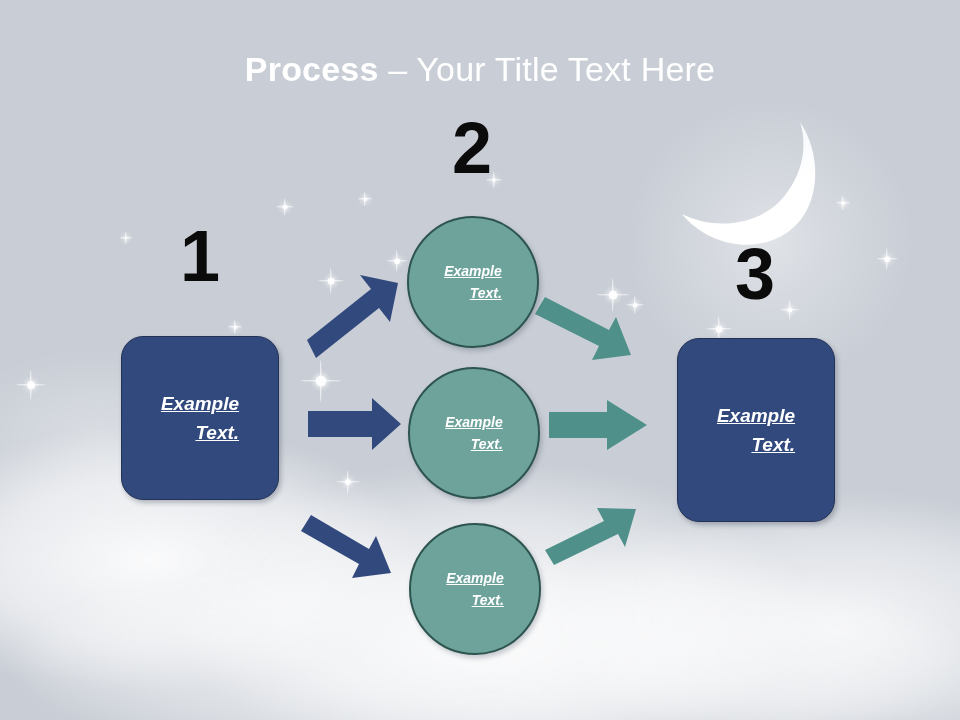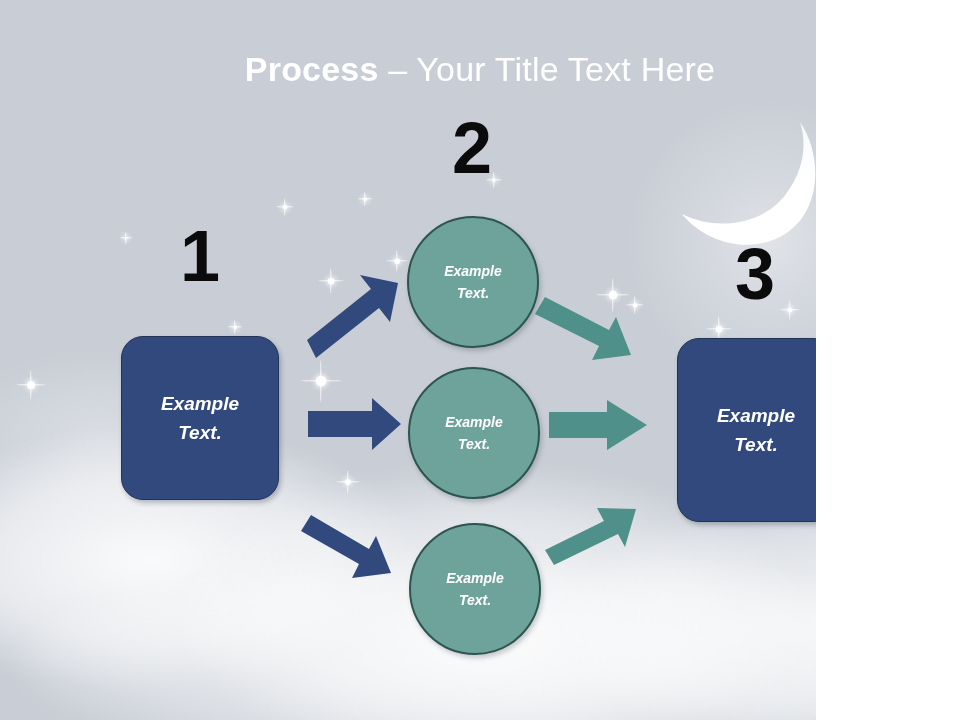--- a/index.html
+++ b/index.html
@@ -6,21 +6,21 @@
     margin: 0;
     padding: 0;
     background: #ffffff;
   }
   body {
     font-family: "Liberation Sans", sans-serif;
   }
 
   #slide {
     position: relative;
-    width: 816px;
+    width: 960px;
     height: 720px;
     overflow: hidden;
     background: #c9ced6;
   }
 
   
   .sky {
     position: absolute;
     inset: 0;
     background: linear-gradient(to bottom,
@@ -162,22 +162,23 @@
     box-shadow: 2px 3px 5px rgba(40,50,70,0.30);
     display: flex;
     align-items: center;
     justify-content: center;
   }
   .navy-box .box-label,
   .circle .circle-label {
     color: #ffffff;
     font-style: italic;
     font-weight: bold;
-    text-align: center;
+    text-align: right;
     white-space: pre-line;
+    text-decoration: underline;
   }
   #box-left  { left: 121px; top: 336px; width: 156px; height: 162px; }
   #box-right { left: 677px; top: 338px; width: 156px; height: 182px; }
   #box-left .box-label  { font-size: 19px; line-height: 29px; }
   #box-right .box-label { font-size: 19px; line-height: 29px; }
 
   
   .circle {
     position: absolute;
     background: #6ea39c;

